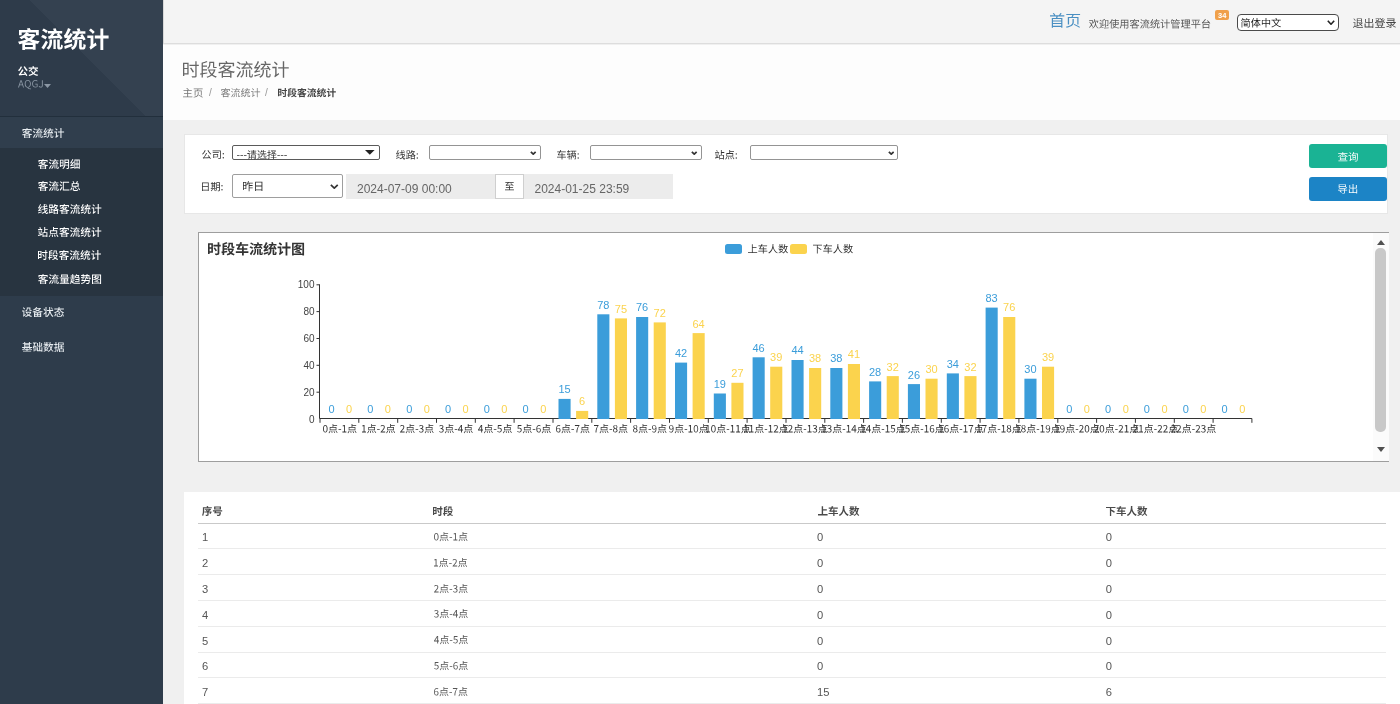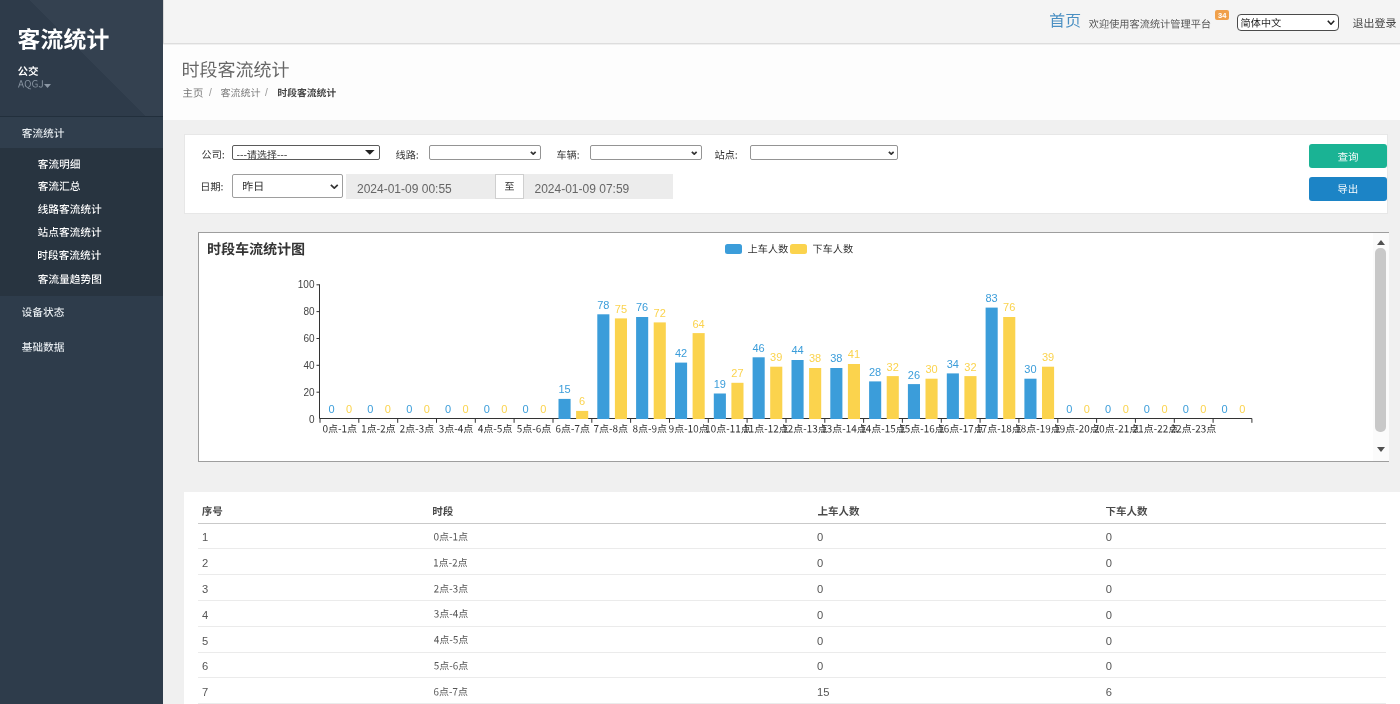--- a/index.html
+++ b/index.html
@@ -116,27 +116,27 @@
     <path d="M2.6 -3.6H7.7V-0.7H2.6ZM2.6 -4.3V-7.1H7.7V-4.3ZM1.8 -7.9V0.7H2.6V0H7.7V0.7H8.5V-7.9Z M12 -1.5C11.7 -0.8 11.2 -0.1 10.6 0.4C10.8 0.5 11.1 0.7 11.2 0.8C11.8 0.3 12.4 -0.5 12.7 -1.3ZM13.5 -1.1C13.9 -0.7 14.3 0 14.5 0.4L15.2 0.1C14.9 -0.4 14.5 -1 14.1 -1.5ZM18.9 -7.4V-5.7H16.8V-7.4ZM16.1 -8.1V-4.4C16.1 -2.9 16 -0.9 15.2 0.4C15.4 0.5 15.7 0.7 15.8 0.9C16.4 -0.1 16.7 -1.4 16.8 -2.7H18.9V-0.2C18.9 -0 18.9 0 18.7 0C18.6 0.1 18 0.1 17.5 0C17.6 0.2 17.7 0.6 17.7 0.8C18.5 0.8 19 0.8 19.3 0.6C19.6 0.5 19.7 0.3 19.7 -0.2V-8.1ZM18.9 -5V-3.3H16.8C16.8 -3.7 16.8 -4 16.8 -4.4V-5ZM14.1 -8.4V-7.2H12.3V-8.4H11.6V-7.2H10.7V-6.5H11.6V-2.4H10.6V-1.7H15.6V-2.4H14.9V-6.5H15.6V-7.2H14.9V-8.4ZM12.3 -6.5H14.1V-5.6H12.3ZM12.3 -5H14.1V-4H12.3ZM12.3 -3.4H14.1V-2.4H12.3Z M21.8 -4C22.2 -4 22.5 -4.3 22.5 -4.7C22.5 -5.1 22.2 -5.4 21.8 -5.4C21.4 -5.4 21.1 -5.1 21.1 -4.7C21.1 -4.3 21.4 -4 21.8 -4ZM21.8 0.1C22.2 0.1 22.5 -0.2 22.5 -0.6C22.5 -1 22.2 -1.3 21.8 -1.3C21.4 -1.3 21.1 -1 21.1 -0.6C21.1 -0.2 21.4 0.1 21.8 0.1Z" fill="#333"></path>
   </svg>
 <div style="position:absolute;left:232px;top:174px;width:110.5px;height:24px;background:#fff;border:1px solid #9e9e9e;border-radius:2px"></div>
 <svg style="position:absolute;left:243.0px;top:181.0px;overflow:visible" width="19.3" height="10.1" viewBox="0.8 -9.3 19.3 10.1">
     <path d="M5.9 -9.3C5.5 -7.8 4.9 -6.3 4.1 -5.3C4.3 -5.1 4.6 -4.8 4.7 -4.7C5.2 -5.2 5.5 -5.9 5.9 -6.7H6.5V0.9H7.3V-2H10.5V-2.7H7.3V-4.4H10.4V-5.2H7.3V-6.7H10.6V-7.5H6.2C6.4 -8 6.5 -8.5 6.7 -9.1ZM3.3 -4.5V-1.9H1.6V-4.5ZM3.3 -5.2H1.6V-7.6H3.3ZM0.8 -8.4V-0.3H1.6V-1.2H4.1V-8.4Z M13.8 -3.9H19.3V-0.8H13.8ZM13.8 -4.7V-7.7H19.3V-4.7ZM12.9 -8.5V0.8H13.8V0H19.3V0.7H20.2V-8.5Z" fill="#333"></path>
   </svg>
 <svg style="position:absolute;left:330px;top:184px" width="8.6" height="5" viewBox="0 0 8.6 5">
     <polyline points="0.85,0.85 4.3,4.15 7.75,0.85" fill="none" stroke="#333" stroke-width="1.7"></polyline>
   </svg>
 <div style="position:absolute;left:346px;top:174px;width:148.5px;height:24.5px;background:#ececec"></div>
-<div style="position:absolute;left:357px;top:183.3px;font-size:12px;color:#666;font-weight:400;line-height:1;white-space:nowrap;">2024-01-09 00:55</div>
+<div style="position:absolute;left:357px;top:183.3px;font-size:12px;color:#666;font-weight:400;line-height:1;white-space:nowrap;">2024-07-09 00:00</div>
 <div style="position:absolute;left:494.5px;top:174px;width:29.5px;height:24.5px;background:#fff;border:1px solid #cfcfcf"></div>
 <svg style="position:absolute;left:504.7px;top:181.5px;overflow:visible" width="8.9" height="8.3" viewBox="0.5 -7.9 8.9 8.3">
     <path d="M1.5 -4.2C1.8 -4.4 2.4 -4.4 7.8 -4.6C8.1 -4.4 8.3 -4.1 8.4 -3.9L9.1 -4.4C8.6 -5 7.4 -6 6.5 -6.7L5.9 -6.3C6.4 -6 6.8 -5.6 7.2 -5.2L2.5 -5.1C3.2 -5.6 3.8 -6.4 4.4 -7.1H9.2V-7.9H0.8V-7.1H3.4C2.8 -6.4 2.2 -5.7 1.9 -5.4C1.6 -5.2 1.4 -5 1.2 -5C1.3 -4.8 1.4 -4.4 1.5 -4.2ZM4.6 -4.2V-2.9H1.4V-2.1H4.6V-0.3H0.5V0.4H9.5V-0.3H5.4V-2.1H8.6V-2.9H5.4V-4.2Z" fill="#333"></path>
   </svg>
 <div style="position:absolute;left:524px;top:174px;width:149px;height:24.5px;background:#ececec"></div>
-<div style="position:absolute;left:534.5px;top:183.3px;font-size:12px;color:#666;font-weight:400;line-height:1;white-space:nowrap;">2024-01-09 07:59</div>
+<div style="position:absolute;left:534.5px;top:183.3px;font-size:12px;color:#666;font-weight:400;line-height:1;white-space:nowrap;">2024-01-25 23:59</div>
 <div style="position:absolute;left:1309px;top:144px;width:78px;height:24px;background:#1ab394;border-radius:3px"></div>
 <svg style="position:absolute;left:1338.0px;top:151.7px;overflow:visible" width="20.0" height="9.6" viewBox="0.4 -8.8 20.0 9.6">
     <path d="M3.1 -2.3H7.4V-1.4H3.1ZM3.1 -3.7H7.4V-2.8H3.1ZM2.3 -4.3V-0.8H8.2V-4.3ZM0.8 -0.2V0.5H9.8V-0.2ZM4.8 -8.8V-7.5H0.6V-6.8H4C3.1 -5.8 1.7 -4.9 0.4 -4.5C0.5 -4.3 0.8 -4 0.9 -3.8C2.3 -4.4 3.9 -5.5 4.8 -6.7V-4.6H5.6V-6.8C6.6 -5.5 8.1 -4.4 9.6 -3.9C9.7 -4.1 9.9 -4.4 10.1 -4.6C8.8 -5 7.4 -5.8 6.5 -6.8H9.9V-7.5H5.6V-8.8Z M11.7 -8.1C12.2 -7.7 12.8 -7 13.1 -6.5L13.7 -7.1C13.4 -7.5 12.8 -8.1 12.2 -8.6ZM10.9 -5.5V-4.8H12.4V-1.2C12.4 -0.7 12.1 -0.4 11.9 -0.3C12.1 -0.1 12.3 0.2 12.3 0.4C12.5 0.2 12.8 -0 14.5 -1.4C14.5 -1.5 14.3 -1.8 14.3 -2L13.2 -1.2V-5.5ZM15.8 -8.8C15.4 -7.5 14.6 -6.2 13.8 -5.3C14 -5.2 14.3 -4.9 14.5 -4.8C14.9 -5.3 15.3 -5.9 15.7 -6.5H19.6C19.5 -2.1 19.3 -0.5 18.9 -0.1C18.8 0 18.7 0.1 18.5 0.1C18.3 0.1 17.7 0.1 17.1 0C17.2 0.2 17.3 0.6 17.3 0.8C17.9 0.8 18.5 0.8 18.8 0.8C19.2 0.7 19.4 0.7 19.6 0.3C20.1 -0.2 20.2 -1.8 20.4 -6.8C20.4 -7 20.4 -7.2 20.4 -7.2H16.1C16.3 -7.7 16.5 -8.1 16.6 -8.6ZM17.6 -3.1V-1.9H15.7V-3.1ZM17.6 -3.7H15.7V-4.8H17.6ZM15 -5.5V-0.6H15.7V-1.3H18.3V-5.5Z" fill="#ffffff"></path>
   </svg>
 <div style="position:absolute;left:1309px;top:176.5px;width:78px;height:24px;background:#1c84c6;border-radius:3px"></div>
 <svg style="position:absolute;left:1338.4px;top:184.2px;overflow:visible" width="19.2" height="9.6" viewBox="0.7 -8.8 19.2 9.6">
     <path d="M2.2 -1.9C2.9 -1.4 3.6 -0.6 3.9 -0L4.5 -0.5C4.2 -1.1 3.5 -1.8 2.8 -2.3H6.8V-0.1C6.8 0 6.7 0.1 6.5 0.1C6.3 0.1 5.6 0.1 4.8 0.1C4.9 0.3 5 0.6 5.1 0.8C6.1 0.8 6.7 0.8 7.1 0.7C7.5 0.6 7.6 0.4 7.6 -0.1V-2.3H9.9V-3.1H7.6V-3.9H6.8V-3.1H0.7V-2.3H2.7ZM1.4 -8.1V-5.3C1.4 -4.3 1.9 -4.1 3.7 -4.1C4.1 -4.1 7.4 -4.1 7.9 -4.1C9.2 -4.1 9.5 -4.4 9.7 -5.5C9.4 -5.5 9.1 -5.6 8.9 -5.7C8.8 -4.9 8.7 -4.8 7.8 -4.8C7.1 -4.8 4.2 -4.8 3.6 -4.8C2.4 -4.8 2.2 -4.9 2.2 -5.3V-5.9H8.7V-8.4H1.4ZM2.2 -7.7H7.9V-6.6H2.2Z M11.6 -3.6V0.2H19V0.8H19.9V-3.6H19V-0.6H16.2V-4.2H19.5V-7.9H18.6V-5H16.2V-8.8H15.3V-5H12.9V-7.9H12.1V-4.2H15.3V-0.6H12.5V-3.6Z" fill="#ffffff"></path>
   </svg>
 <div style="position:absolute;left:197.5px;top:232px;width:1191.5px;height:230px;background:#fff;border:1px solid #9e9e9e"></div>
 <svg style="position:absolute;left:208.0px;top:242.0px;overflow:visible" width="96.1" height="13.4" viewBox="0.9 -12.1 96.1 13.4">

